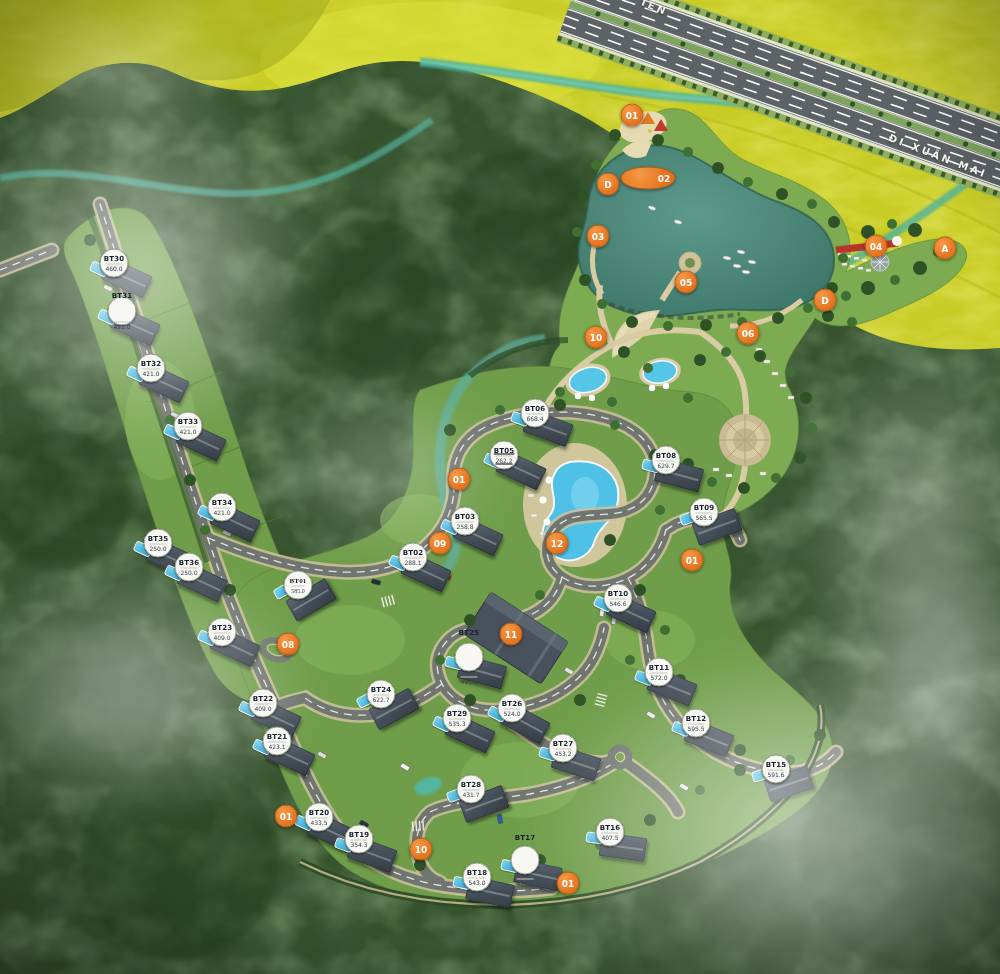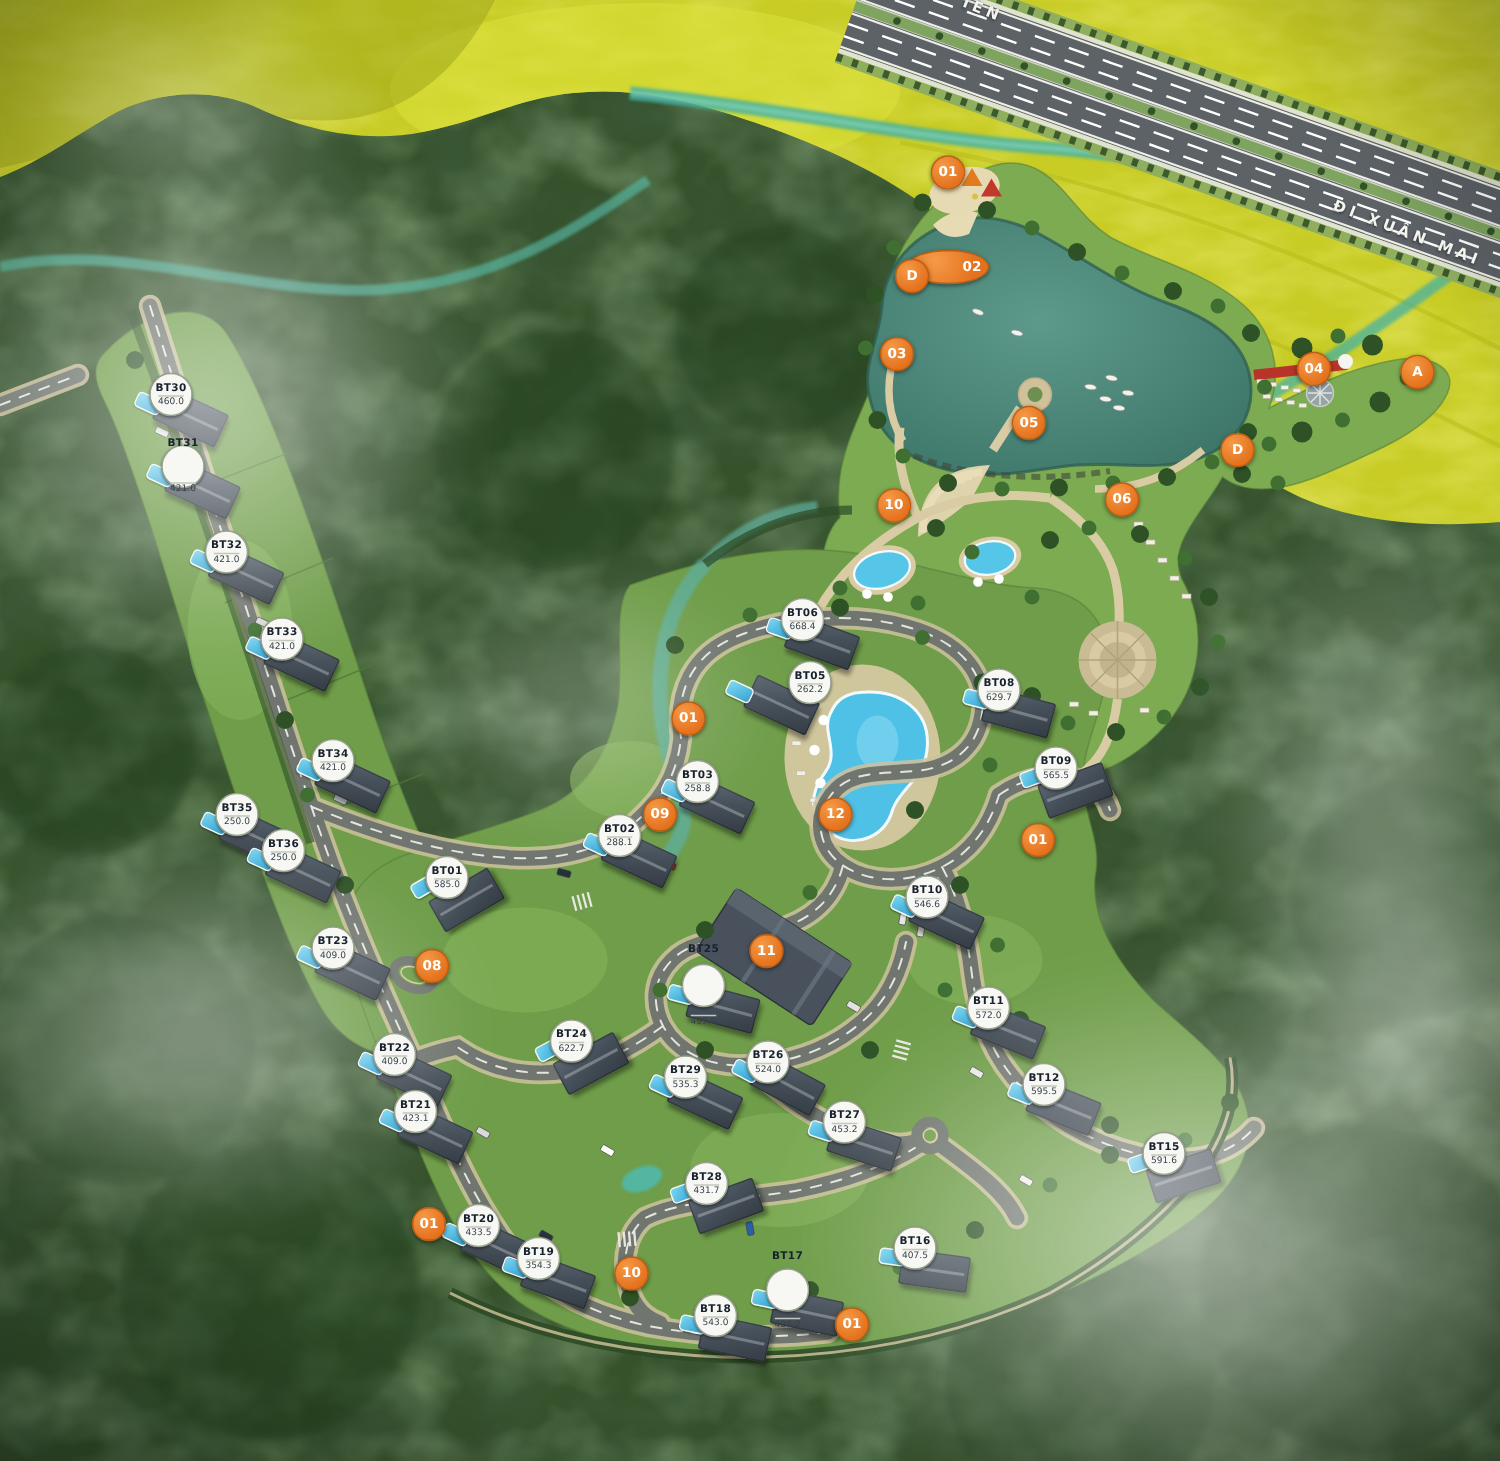--- a/index.html
+++ b/index.html
@@ -603,21 +603,21 @@
         <span class="varea">421.0</span>
       </div>
       <div class="badge" style="left: 158px; top: 543px;">
         <span class="vid">BT35</span>
         <span class="varea">250.0</span>
       </div>
       <div class="badge" style="left: 189px; top: 567px;">
         <span class="vid">BT36</span>
         <span class="varea">250.0</span>
       </div>
-      <div class="badge" style="left: 298px; top: 585px;">
+      <div class="badge" style="left: 298px; top: 585px; font-family: Liberation Serif, serif;">
         <span class="vid">BT01</span>
         <span class="varea">585.0</span>
       </div>
       <div class="badge" style="left: 222px; top: 632px;">
         <span class="vid">BT23</span>
         <span class="varea">409.0</span>
       </div>
       <div class="badge" style="left: 263px; top: 703px;">
         <span class="vid">BT22</span>
         <span class="varea">409.0</span>
@@ -667,21 +667,21 @@
         <span class="varea">565.5</span>
       </div>
       <div class="badge" style="left: 666px; top: 460px;">
         <span class="vid">BT08</span>
         <span class="varea">629.7</span>
       </div>
       <div class="badge" style="left: 535px; top: 413px;">
         <span class="vid">BT06</span>
         <span class="varea">668.4</span>
       </div>
-      <div class="badge" style="left: 540px; top: 455px;">
+      <div class="badge" style="left: 504px; top: 455px; text-decoration: underline;">
         <span class="vid">BT05</span>
         <span class="varea">262.2</span>
       </div>
       <div class="badge" style="left: 465px; top: 521px; justify-content: center;">
         <span class="vid">BT03</span>
         <span class="varea">258.8</span>
       </div>
       <div class="badge" style="left: 413px; top: 557px;">
         <span class="vid">BT02</span>
         <span class="varea">288.1</span>
@@ -707,21 +707,21 @@
         <span class="varea">431.7</span>
       </div>
       <div class="badge" style="left: 457px; top: 718px;">
         <span class="vid">BT29</span>
         <span class="varea">535.3</span>
       </div>
     </div>
 
 <div class="layer marker-layer">
       <div class="marker" style="left: 632px; top: 115px;">01</div>
-      <div class="marker" style="left: 632px; top: 178px; padding-left: 32px;">02</div>
+      <div class="marker" style="left: 648px; top: 178px; padding-left: 32px;">02</div>
       <div class="marker" style="left: 608px; top: 184px;">D</div>
       <div class="marker" style="left: 598px; top: 236px;">03</div>
       <div class="marker" style="left: 686px; top: 282px;">05</div>
       <div class="marker" style="left: 876px; top: 246px;">04</div>
       <div class="marker" style="left: 945px; top: 248px;">A</div>
       <div class="marker" style="left: 825px; top: 300px;">D</div>
       <div class="marker" style="left: 596px; top: 337px;">10</div>
       <div class="marker" style="left: 748px; top: 333px;">06</div>
       <div class="marker" style="left: 459px; top: 479px;">01</div>
       <div class="marker" style="left: 440px; top: 543px;">09</div>

